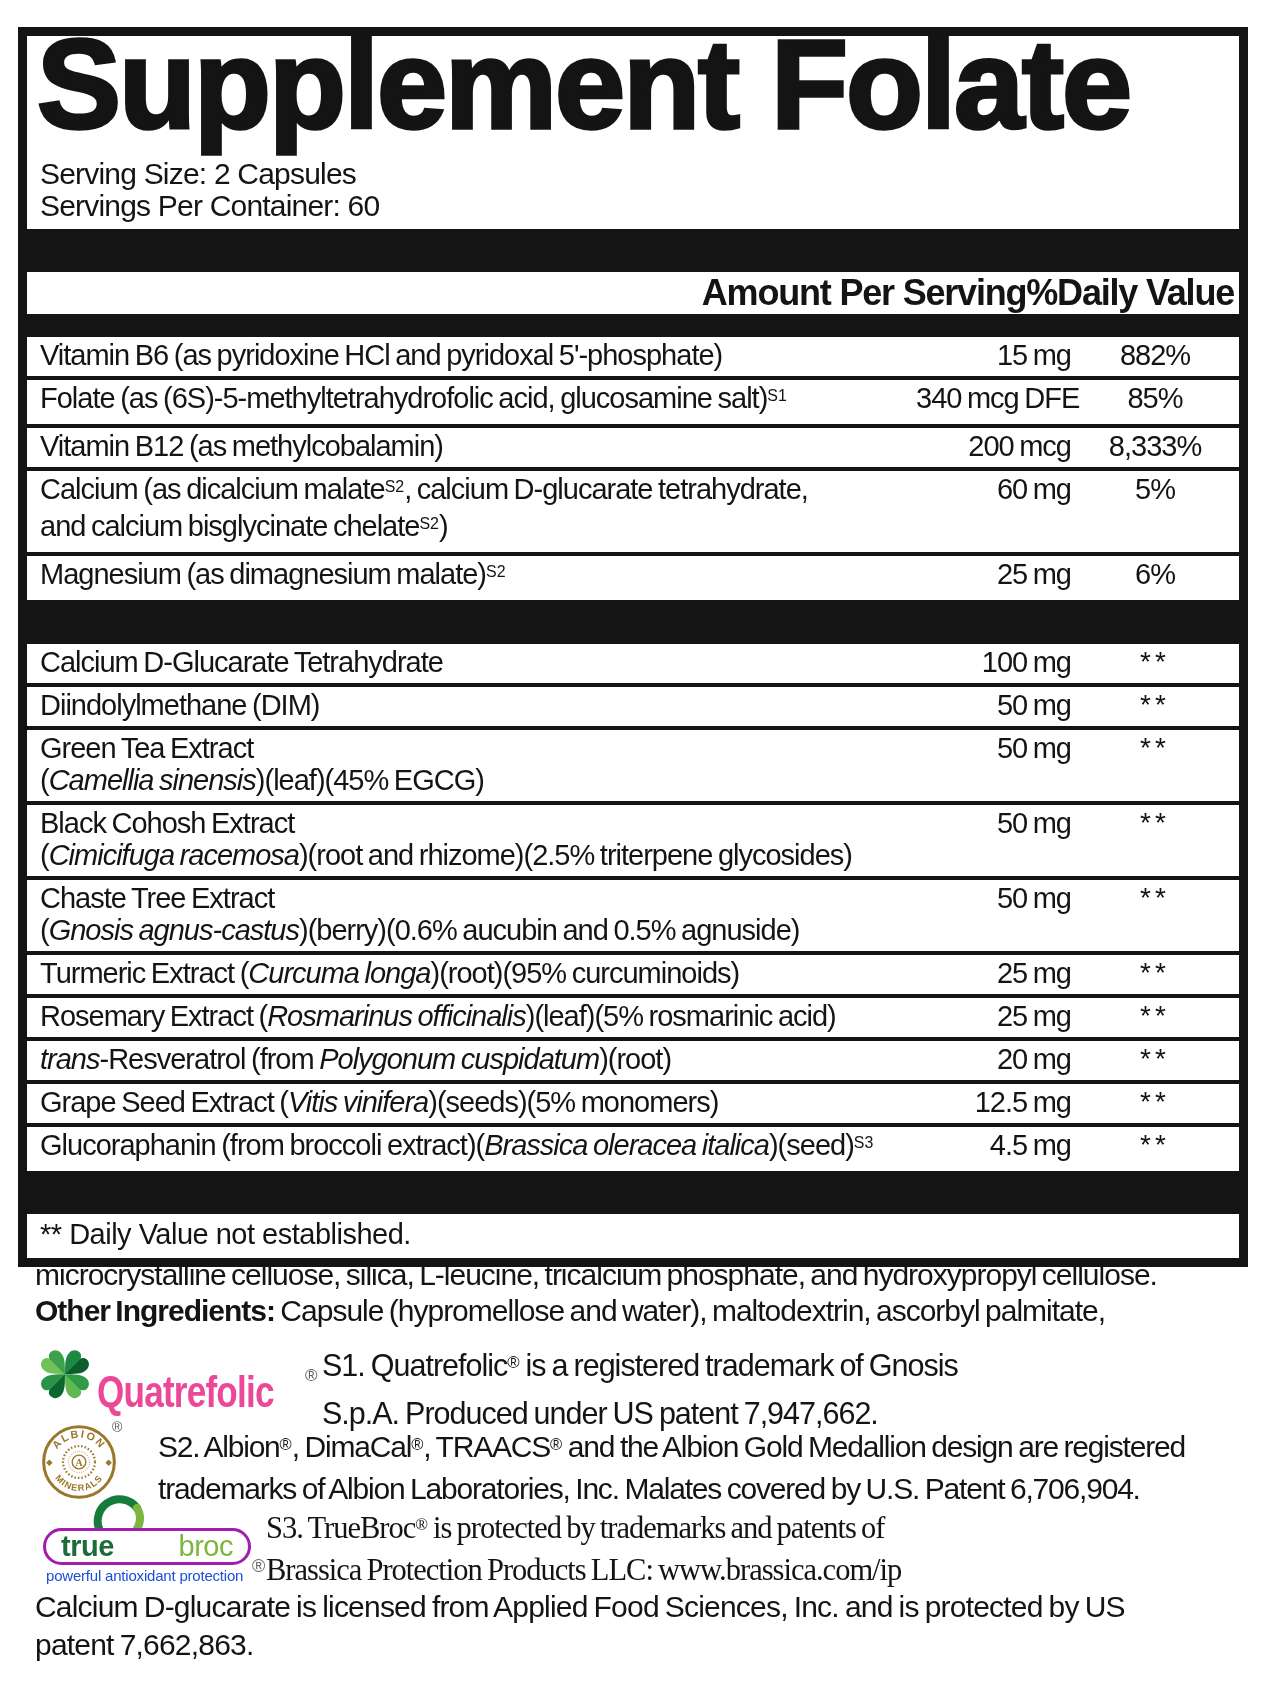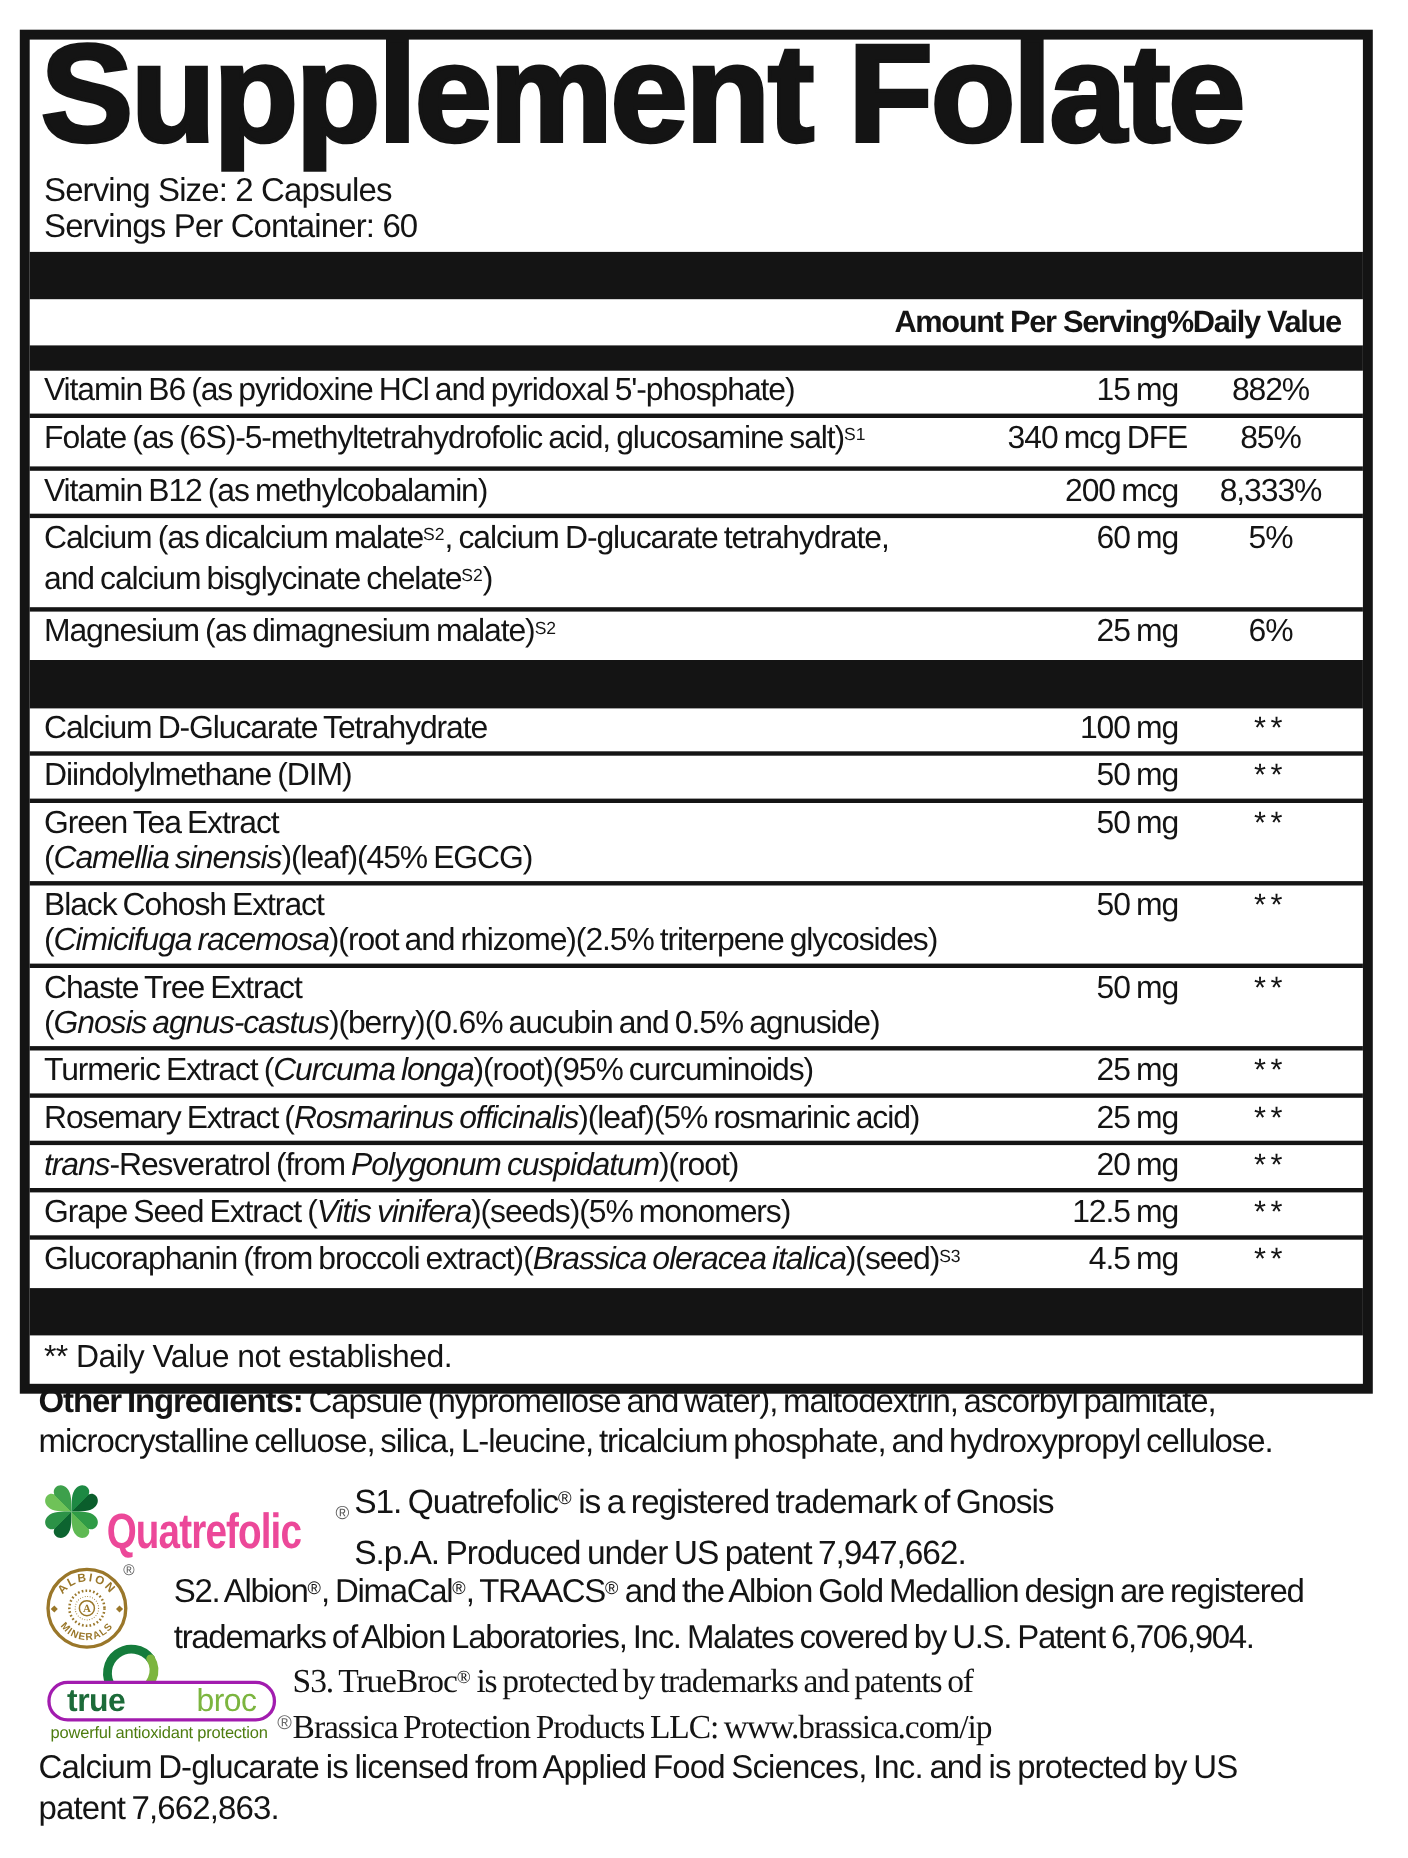--- a/index.html
+++ b/index.html
@@ -21,21 +21,21 @@
     margin:-14px 0 0 10px;
     -webkit-text-stroke:3.5px #141414;
   }
   .serving { margin:10px 0 0 13px; font-size:30px; line-height:32px; letter-spacing:-0.8px; }
   .bar { background:#141414; height:43px; }
   .bar.top-bar { margin-top:7px; }
   .bar-thin { background:#141414; height:23px; }
   .bar-mid { background:#141414; height:44px; }
   .hdr {
     height:42px; display:flex; align-items:center; justify-content:flex-end;
-    font-weight:bold; font-size:28px; letter-spacing:-1.2px; padding-right:20px;
+    font-weight:bold; font-size:36px; letter-spacing:-1.2px; padding-right:5px;
   }
   .hdr span { white-space:nowrap; }
   .rows { }
   .row {
     display:grid; grid-template-columns:1fr 155px 168px;
     padding:2px 0 5px 13px;
     border-top:4px solid #141414;
     font-size:29px; line-height:32px; letter-spacing:-1px; word-spacing:-1.5px;
   }
   .row.first { border-top:none; }
@@ -80,21 +80,21 @@
   
   .t-swirl { position:absolute; left:78px; top:1492px; width:80px; height:75px; overflow:visible; }
   .t-pill {
     position:absolute; left:43px; top:1528px; width:208px; height:37px;
     border:3px solid #a21caf; border-radius:20px;
     display:flex; align-items:center; justify-content:space-between; padding:0 15px;
     font-size:29px; line-height:1; background:#fff;
   }
   .t-true { color:#1c6b39; font-weight:bold; letter-spacing:-0.5px; }
   .t-broc { color:#7cb53f; letter-spacing:-0.5px; }
-  .t-tag { position:absolute; left:46px; top:1567px; font-size:15px; color:#4d7c0f; letter-spacing:-0.2px; white-space:nowrap; }
+  .t-tag { position:absolute; left:46px; top:1567px; font-size:15px; color:#1d4ed8; letter-spacing:-0.2px; white-space:nowrap; }
   .t-reg { position:absolute; left:252px; top:1556px; font-size:18px; color:#6a6a6a; }
 </style>
 </head>
 <body>
 
 <div class="panel">
   <div class="title">Supplement Folate</div>
   <div class="serving">
     <div class="line">Serving Size: 2 Capsules</div>
     <div class="line">Servings Per Container: 60</div>
@@ -183,22 +183,22 @@
         <div class="nm">Glucoraphanin (from broccoli extract)(<i>Brassica oleracea italica</i>)(seed)<sup>S3</sup></div>
         <div class="amt">4.5 mg</div>
         <div class="dv stars">**</div>
       </div>
     </div>
   <div class="bar"></div>
   <div class="foot">** Daily Value not established.</div>
 </div>
 
 <div class="other">
+  <div class="line">microcrystalline celluose, silica, L-leucine, tricalcium phosphate, and hydroxypropyl cellulose.</div>
   <div class="line"><b>Other Ingredients:</b> Capsule (hypromellose and water), maltodextrin, ascorbyl palmitate,</div>
-  <div class="line">microcrystalline celluose, silica, L-leucine, tricalcium phosphate, and hydroxypropyl cellulose.</div>
 </div>
 
 <svg class="q-clover" viewBox="0 0 100 100">
   <defs>
     <linearGradient id="lgA" x1="0" y1="0" x2="1" y2="0">
       <stop offset="0.5" stop-color="#6fc258"></stop>
         <stop offset="0.5" stop-color="#3da04b"></stop>
     </linearGradient>
     <linearGradient id="lgB" x1="0" y1="0" x2="1" y2="0">
       <stop offset="0.5" stop-color="#1d8943"></stop>

